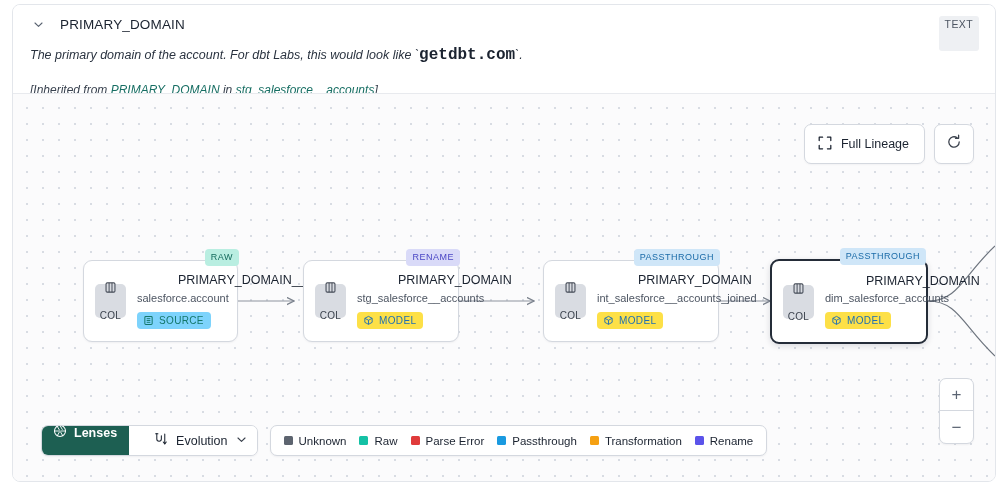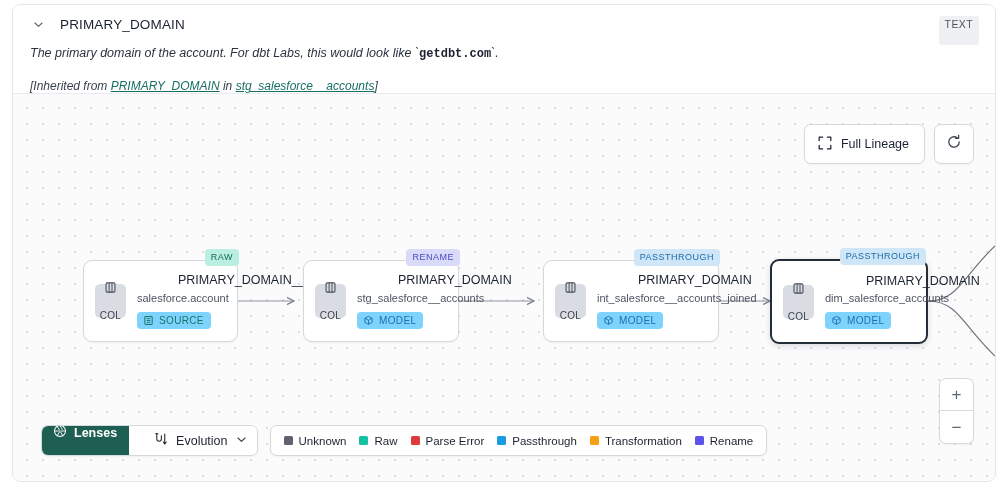--- a/index.html
+++ b/index.html
@@ -51,35 +51,35 @@
     color: #1b2330;
     letter-spacing: .15px;
   }
   .text-badge {
     position: absolute;
     right: 16px; top: 11px;
     background: #eef0f3;
     color: #4d5562;
     font-size: 10.5px;
     letter-spacing: .4px;
-    padding: 2px 6px 15px;
+    padding: 2px 6px 21px;
     border-radius: 3px;
   }
   .desc {
     margin-top: 10px;
     font-size: 12.5px;
     font-style: italic;
     color: #2a3340;
     line-height: 1.45;
   }
   .desc .code {
     font-family: "Liberation Mono", "DejaVu Sans Mono", monospace;
     font-style: normal;
     font-weight: bold;
-    font-size: 12px;
+    font-size: 16px;
     color: #1b2330;
   }
   .inherit {
     margin-top: 16px;
     font-size: 12px;
     font-style: italic;
     color: #39424f;
   }
   .inherit a {
     color: #176e63;
@@ -159,21 +159,21 @@
     align-items: center;
     gap: 5px;
     font-size: 10px;
     letter-spacing: .35px;
     padding: 3px 7px 3px 6px;
     border-radius: 4px;
     white-space: nowrap;
   }
   .n-tag svg { display: block; }
   .n-tag.source { background: #7dd3fc; color: #14776a; }
-  .n-tag.model  { background: #7dd3fc; color: #1f6fb2; }
+  .n-tag.model  { background: #fde047; color: #1f6fb2; }
 
   .node-badge {
     position: absolute;
     top: -12px;
     font-size: 9px;
     letter-spacing: .5px;
     padding: 3px 6px 3.5px;
     border-radius: 4px;
     white-space: nowrap;
   }

